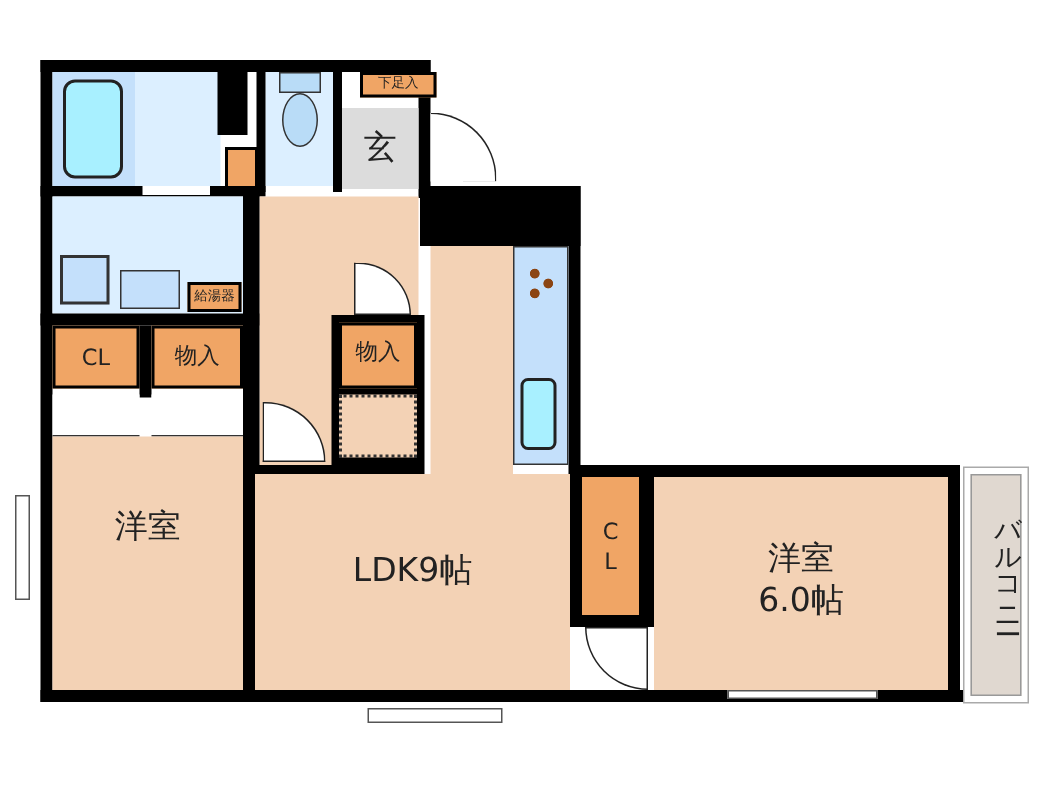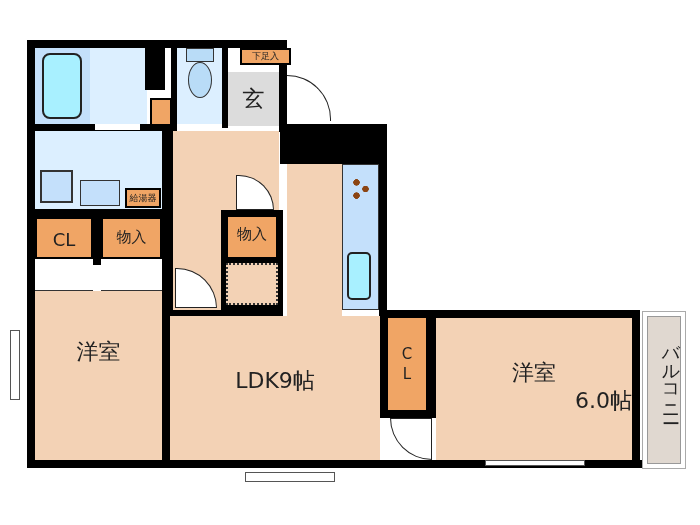--- a/index.html
+++ b/index.html
@@ -57,21 +57,21 @@
   <div class="abs wet2" style="left:80px;top:180px;width:40px;height:26px;border:1.5px solid #333;"></div>
   <div class="abs orange" style="left:125px;top:188px;width:36px;height:20px;">
     <span class="label" style="left:0;right:0;top:3px;font-size:9px;">給湯器</span>
   </div>
   <div class="abs wall" style="left:27px;top:209px;width:146px;height:8px;"></div>
 
   <div class="abs floor" style="left:173px;top:131px;width:106px;height:180px;"></div>
   <div class="abs wall" style="left:162px;top:130px;width:11px;height:180px;"></div>
 
   <div class="abs orange" style="left:35px;top:217px;width:58px;height:42px;">
-    <span class="label" style="left:0;right:0;top:11px;font-size:18px;">CL</span>
+    <span class="label" style="left:0;right:0;top:11px;font-size:15px;">CL</span>
   </div>
   <div class="abs wall" style="left:93px;top:217px;width:8px;height:48px;"></div>
   <div class="abs orange" style="left:101px;top:217px;width:61px;height:42px;">
     <span class="label" style="left:0;right:0;top:10px;font-size:15px;">物入</span>
   </div>
   <div class="abs white" style="left:35px;top:263px;width:58px;height:28px;border-bottom:1px solid #333;"></div>
   <div class="abs white" style="left:101px;top:263px;width:61px;height:28px;border-bottom:1px solid #333;"></div>
 
   <div class="abs wall" style="left:221px;top:210px;width:62px;height:100px;"></div>
   <div class="abs orange" style="left:226px;top:215px;width:52px;height:44px;">
@@ -99,21 +99,21 @@
 
   <div class="abs wall" style="left:380px;top:310px;width:56px;height:108px;"></div>
   <div class="abs orange" style="left:386px;top:316px;width:42px;height:96px;">
     <span class="label" style="left:0;right:0;top:28px;font-size:15px;">C</span>
     <span class="label" style="left:0;right:0;top:48px;font-size:15px;">L</span>
   </div>
   <div class="abs white" style="left:390px;top:418px;width:42px;height:42px;border:1.5px solid #222;border-bottom-left-radius:42px;"></div>
 
   <div class="abs floor" style="left:436px;top:318px;width:196px;height:142px;">
     <span class="label" style="left:0;right:0;top:42px;font-size:22px;">洋室</span>
-    <span class="label" style="left:0;right:0;top:70px;font-size:22px;text-align:right;">6.0帖</span>
+    <span class="label" style="left:0;right:0;top:70px;font-size:22px;">6.0帖</span>
   </div>
   <div class="abs win" style="left:485px;top:460px;width:100px;height:6px;"></div>
 
   <div class="abs" style="left:642px;top:311px;width:44px;height:158px;background:#fff;border:1px solid #aaa;">
     <div class="abs" style="left:4px;top:4px;width:34px;height:148px;background:#e0d8d0;border:1px solid #999;"></div>
     <span class="label" style="left:4px;right:4px;top:20px;font-size:18px;writing-mode:vertical-rl;text-orientation:upright;">バルコニー</span>
   </div>
 </div>
 
 </body></html>

